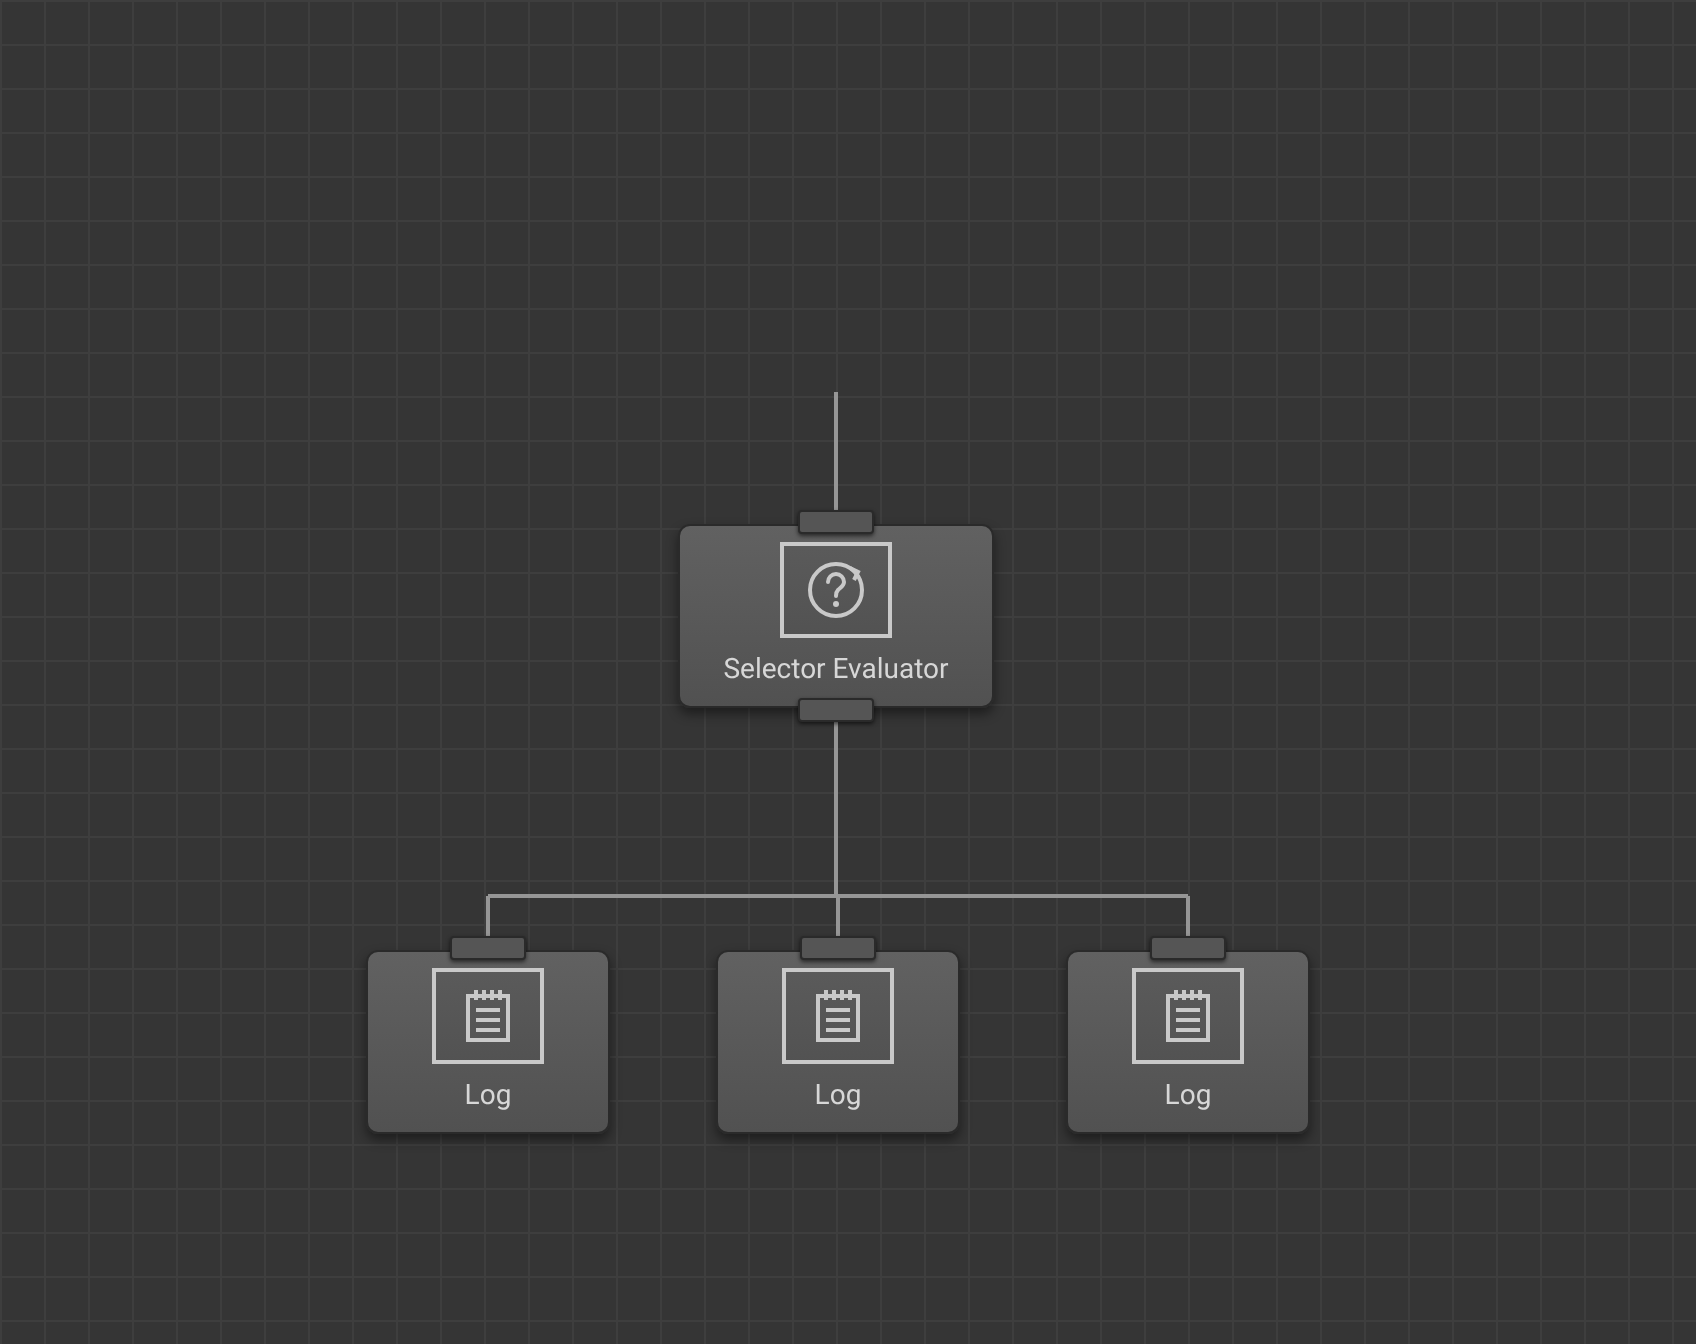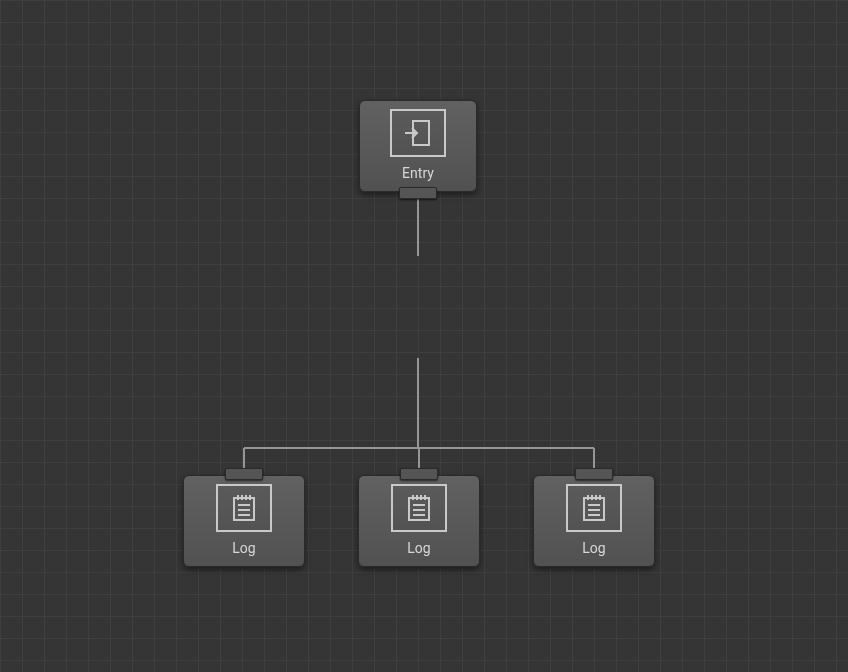--- a/index.html
+++ b/index.html
@@ -79,32 +79,34 @@
 
     <line x1="418" y1="358" x2="418" y2="448" stroke="#969696" stroke-width="2"></line>
 
     <line x1="244" y1="448" x2="594" y2="448" stroke="#969696" stroke-width="2"></line>
 
     <line x1="244" y1="448" x2="244" y2="469" stroke="#969696" stroke-width="2"></line>
     <line x1="419" y1="448" x2="419" y2="469" stroke="#969696" stroke-width="2"></line>
     <line x1="594" y1="448" x2="594" y2="469" stroke="#969696" stroke-width="2"></line>
   </svg>
 
-  <div class="node" style="left:359px; top:100px; width:118px;">
+
+  <div class="node" style="left:339px; top:262px; width:158px;">
+    <div class="port port-top"></div>
     <div class="icon-box">
-      <svg width="30" height="30" viewBox="0 0 30 30">
-        <rect x="10" y="3" width="16" height="24" fill="none" stroke="#c9c9c9" stroke-width="2"></rect>
-        <polyline points="2,15 14,15" fill="none" stroke="#c9c9c9" stroke-width="2"></polyline>
-        <polyline points="9,10 14,15 9,20" fill="none" stroke="#c9c9c9" stroke-width="2"></polyline>
+      <svg width="34" height="34" viewBox="0 0 34 34">
+        <circle cx="17" cy="17" r="13" fill="none" stroke="#c9c9c9" stroke-width="2"></circle>
+        <polyline points="24,6 28,8 26,12" fill="none" stroke="#c9c9c9" stroke-width="2"></polyline>
+        <path d="M13 13c0-2.2 1.8-4 4-4s4 1.8 4 4c0 2-2 3-3 4s-1 2-1 3" fill="none" stroke="#c9c9c9" stroke-width="2" stroke-linecap="round"></path>
+        <circle cx="17" cy="24" r="1.5" fill="#c9c9c9"></circle>
       </svg>
     </div>
-    <div class="node-label">Entry</div>
+    <div class="node-label">Selector Evaluator</div>
     <div class="port port-bottom"></div>
   </div>
-
 
   <div class="node" style="left:183px; top:475px; width:122px;">
     <div class="port port-top"></div>
     <div class="icon-box">
       <svg width="28" height="32" viewBox="0 0 28 32">
         <rect x="4" y="6" width="20" height="22" fill="none" stroke="#c9c9c9" stroke-width="2"></rect>
         <line x1="8" y1="3" x2="8" y2="8" stroke="#c9c9c9" stroke-width="2"></line>
         <line x1="12" y1="3" x2="12" y2="8" stroke="#c9c9c9" stroke-width="2"></line>
         <line x1="16" y1="3" x2="16" y2="8" stroke="#c9c9c9" stroke-width="2"></line>
         <line x1="20" y1="3" x2="20" y2="8" stroke="#c9c9c9" stroke-width="2"></line>

